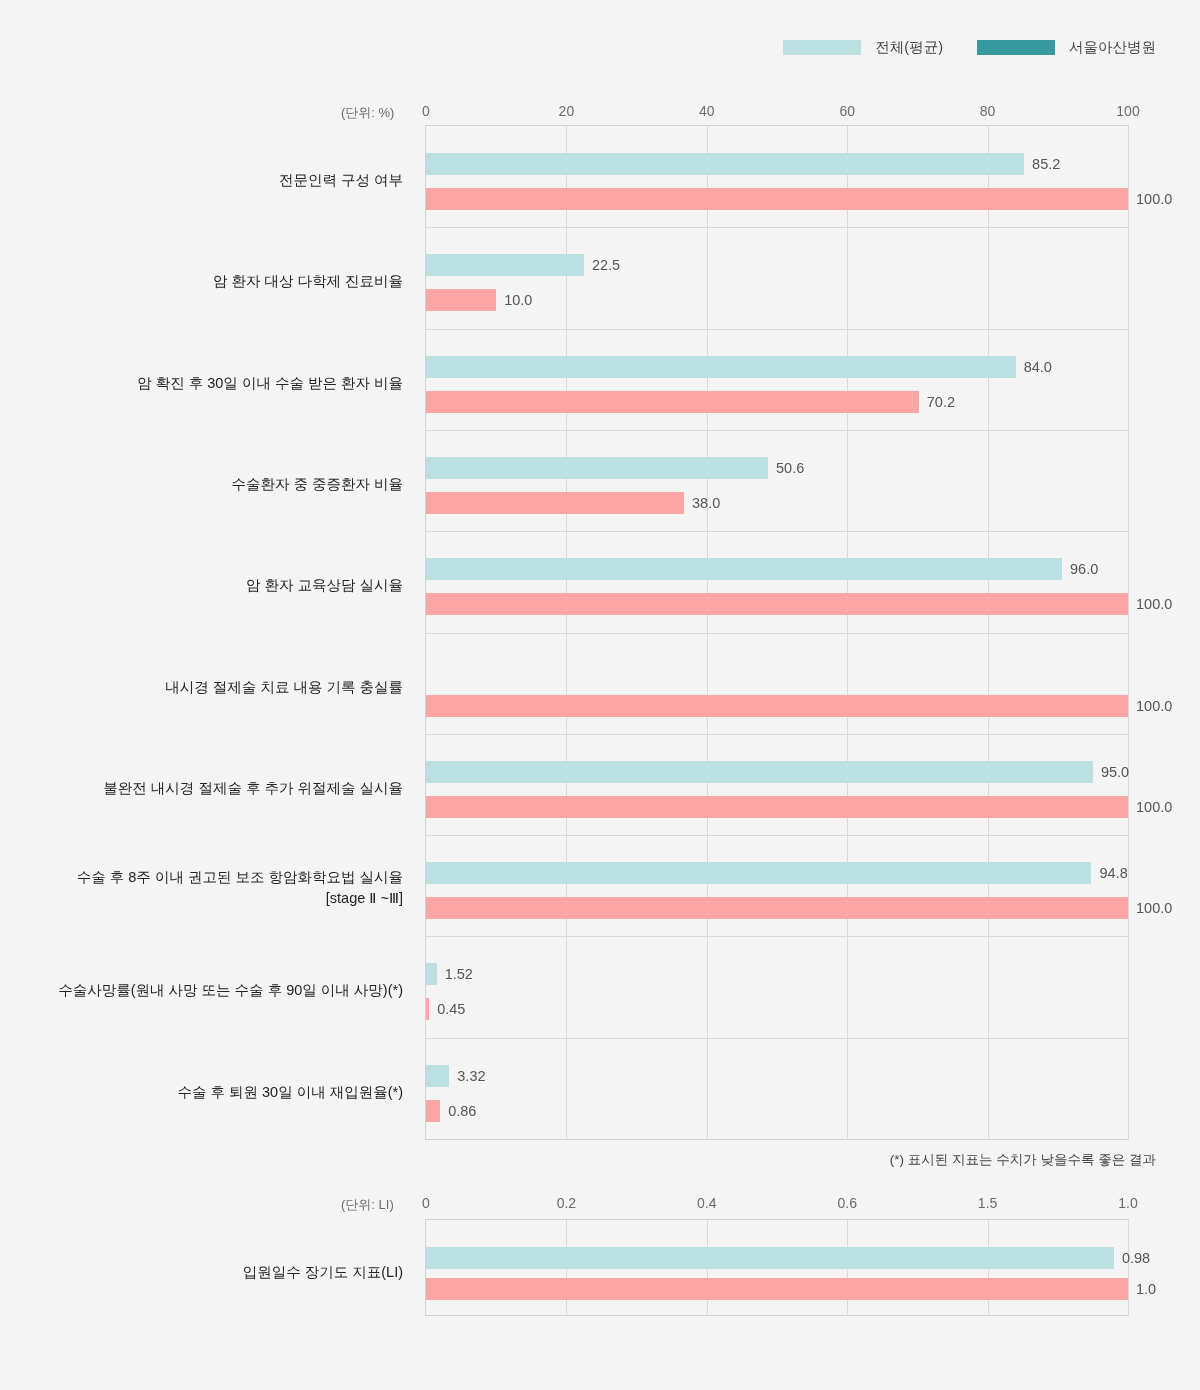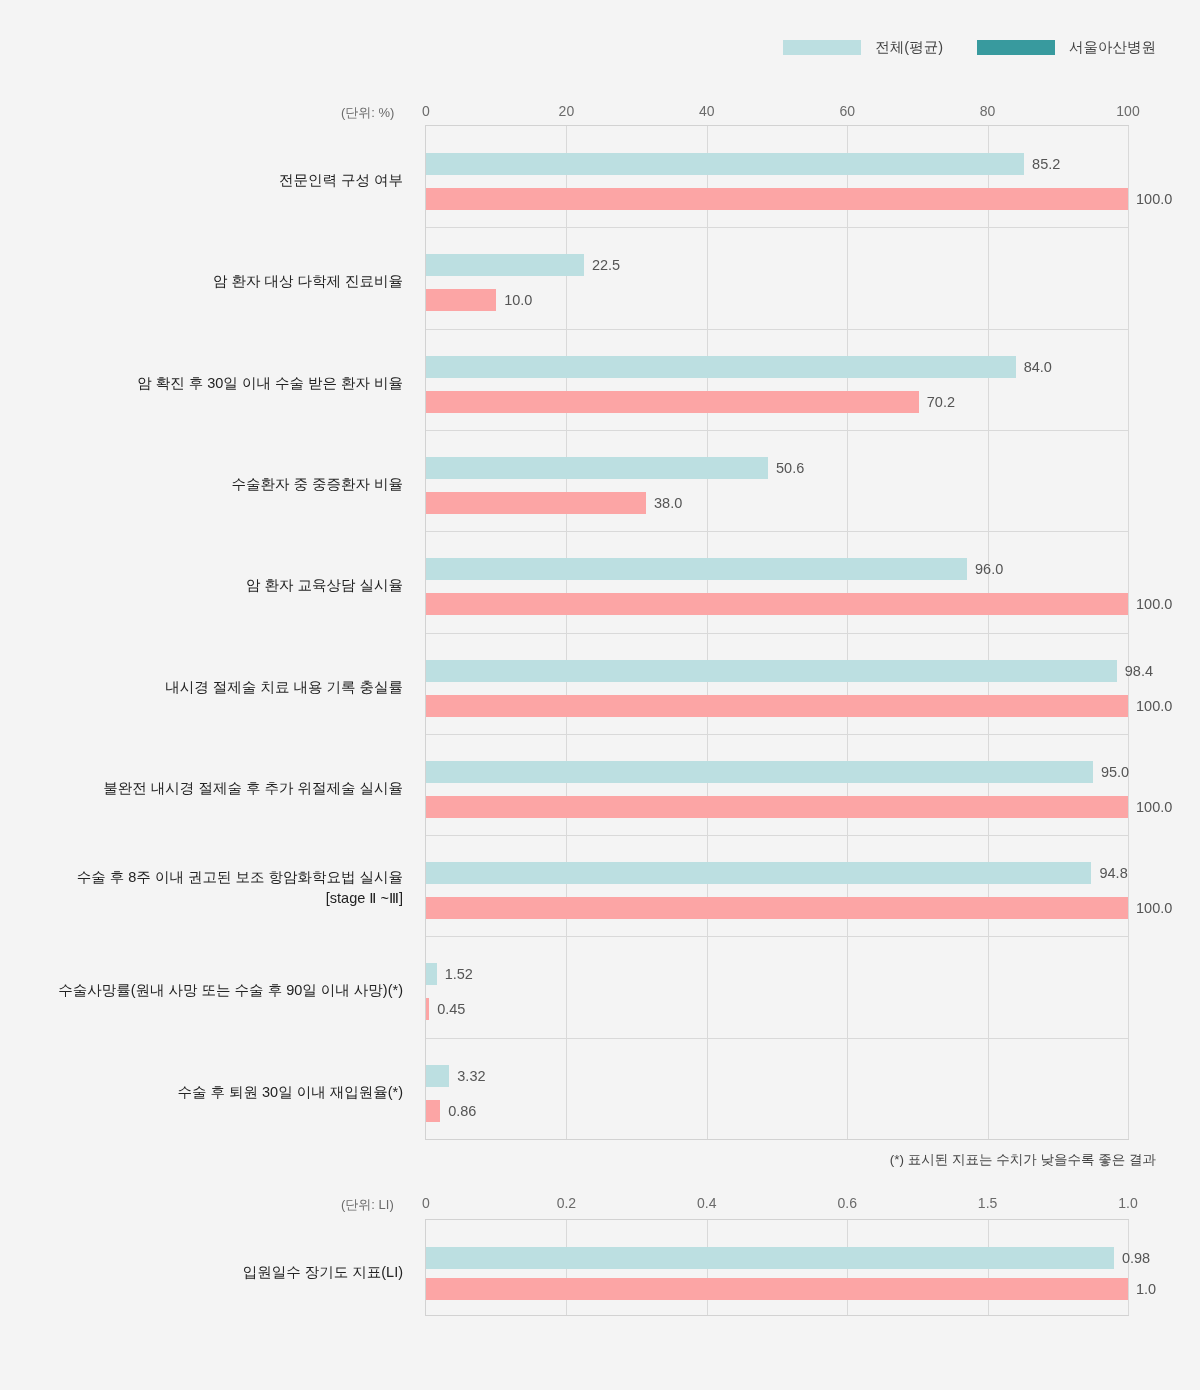--- a/index.html
+++ b/index.html
@@ -122,34 +122,31 @@
       <div class="bar avg" style="top: 230px; width: 589.68px;">
         <span class="bar-value">84.0</span>
       </div>
       <div class="bar hosp" style="top: 265px; width: 492.804px;">
         <span class="bar-value">70.2</span>
       </div>
       <div class="group-sep" style="top: 405px;"></div>
       <div class="bar avg" style="top: 331px; width: 342px;">
         <span class="bar-value">50.6</span>
       </div>
-      <div class="bar hosp" style="top: 366px; width: 220px;">
+      <div class="bar hosp" style="top: 366px; width: 258px;">
         <span class="bar-value">38.0</span>
       </div>
       <div class="group-sep" style="top: 507px;"></div>
-      <div class="bar avg" style="top: 432px; width: 541px;">
+      <div class="bar avg" style="top: 432px; width: 636px;">
         <span class="bar-value">96.0</span>
       </div>
       <div class="bar hosp" style="top: 467px; width: 702px;">
         <span class="bar-value">100.0</span>
       </div>
       <div class="group-sep" style="top: 608px;"></div>
-      <div class="bar avg" style="top: 534px; width: 690.768px;">
-        <span class="bar-value">98.4</span>
-      </div>
       <div class="bar hosp" style="top: 569px; width: 702px;">
         <span class="bar-value">100.0</span>
       </div>
       <div class="group-sep" style="top: 709px;"></div>
       <div class="bar avg" style="top: 635px; width: 666.9px;">
         <span class="bar-value">95.0</span>
       </div>
       <div class="bar hosp" style="top: 670px; width: 702px;">
         <span class="bar-value">100.0</span>
       </div>

